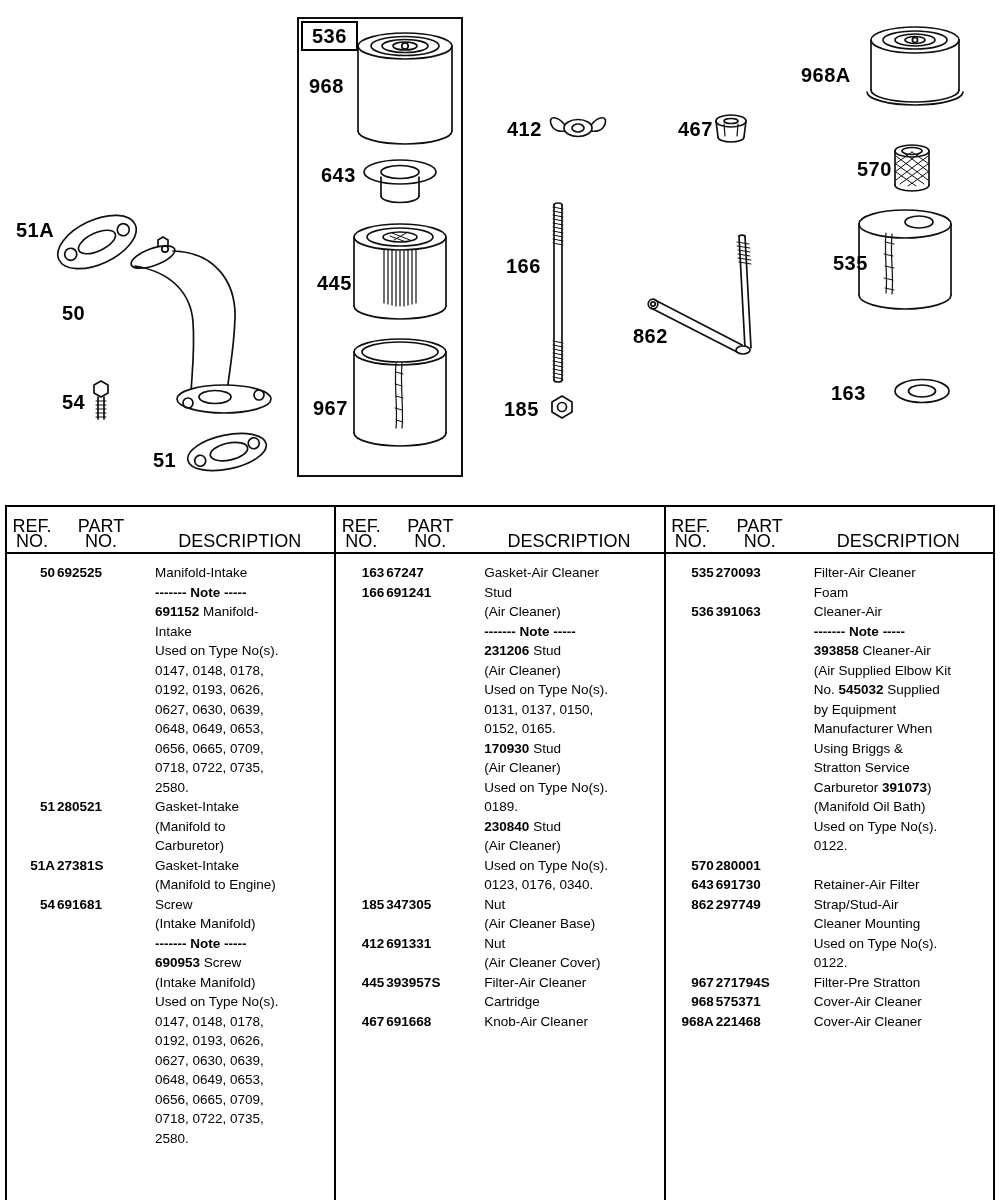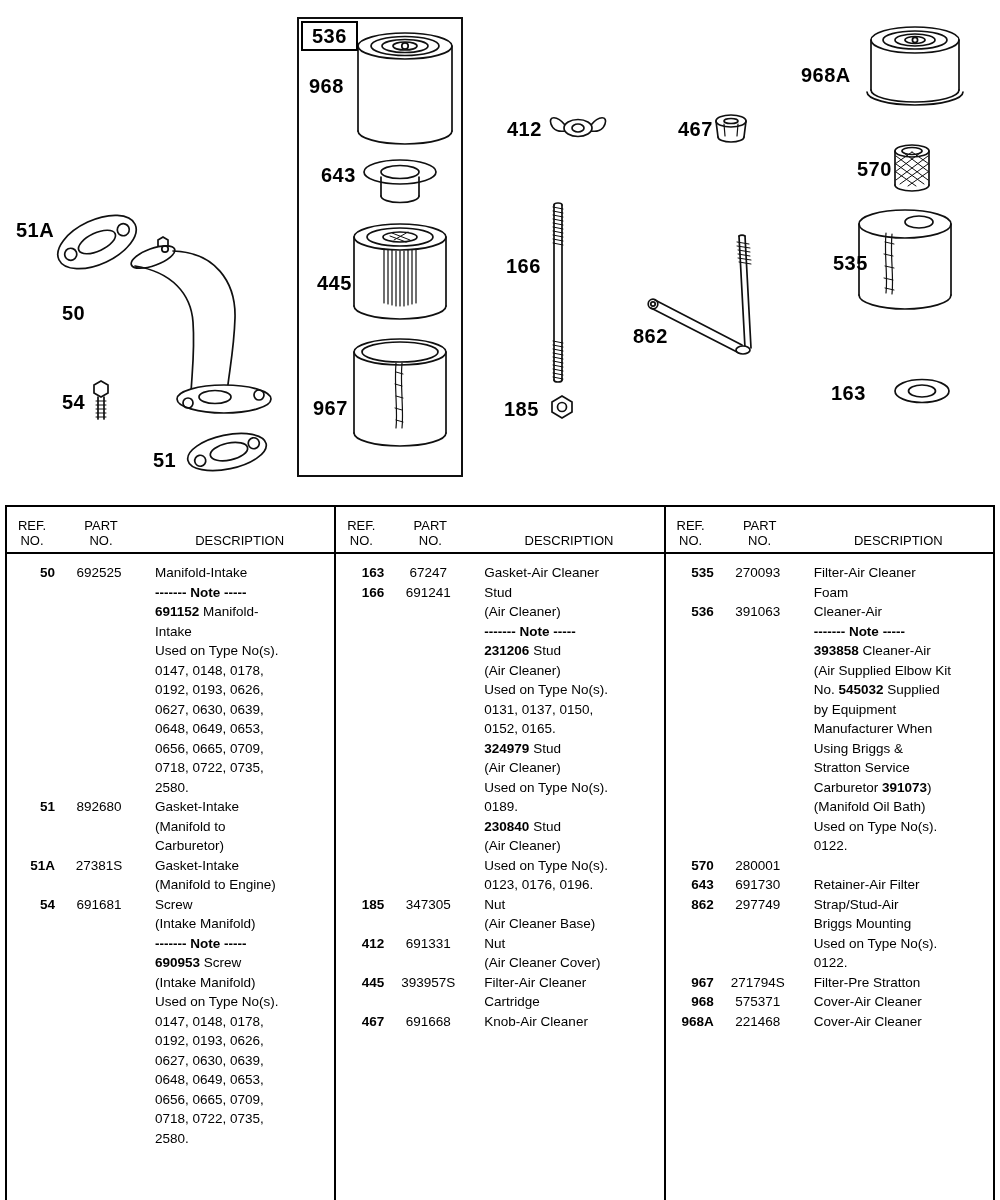--- a/index.html
+++ b/index.html
@@ -11,26 +11,26 @@
   .part-label{position:absolute;font-weight:bold;font-size:20px;line-height:24px;
               letter-spacing:.5px;white-space:nowrap;}
   .part-label.boxed{border:2.5px solid #000;padding:1px 9px;background:#fff;}
   
   .parts-table{position:absolute;left:5px;right:5px;top:505px;bottom:0;
                border:2px solid #000;border-bottom:none;display:flex;background:#fff;}
   .pcol{flex:1 1 0;min-width:0;display:flex;flex-direction:column;}
   .pcol:not(:last-child){border-right:2px solid #000;}
   .thead{display:grid;grid-template-columns:50px 88px 1fr;align-items:end;
          height:41px;padding-bottom:4px;border-bottom:2px solid #000;
-         font-size:13px;line-height:14.5px;text-align:center;}
+         font-size:18px;line-height:14.5px;text-align:center;}
   .th{white-space:pre-line;}
   .tbody{padding-top:9px;font-size:13.5px;line-height:19.5px;}
   .entry{display:grid;grid-template-columns:50px 88px 1fr;align-items:start;}
   .entry .ref{text-align:right;font-weight:bold;padding-right:2px;}
-  .entry .part{text-align:center;font-weight:normal;padding-right:4px;}
+  .entry .part{text-align:left;font-weight:bold;padding-right:4px;}
   .entry .desc{padding-left:10px;padding-right:4px;}
   .dline{min-height:19.5px;}
   svg *{vector-effect:non-scaling-stroke;}
 </style>
 </head>
 <body>
 
 <div class="page">
 
   <div class="diagram-area">
@@ -235,21 +235,21 @@
               <div class="dline">0192, 0193, 0626,</div>
               <div class="dline">0627, 0630, 0639,</div>
               <div class="dline">0648, 0649, 0653,</div>
               <div class="dline">0656, 0665, 0709,</div>
               <div class="dline">0718, 0722, 0735,</div>
               <div class="dline">2580.</div>
             </div>
           </div>
           <div class="entry">
             <div class="ref">51</div>
-            <div class="part">892680</div>
+            <div class="part">280521</div>
             <div class="desc">
               <div class="dline">Gasket-Intake</div>
               <div class="dline">(Manifold to</div>
               <div class="dline">Carburetor)</div>
             </div>
           </div>
           <div class="entry">
             <div class="ref">51A</div>
             <div class="part">27381S</div>
             <div class="desc">
@@ -299,28 +299,28 @@
             <div class="part">691241</div>
             <div class="desc">
               <div class="dline">Stud</div>
               <div class="dline">(Air Cleaner)</div>
               <div class="dline"><b>------- Note -----</b></div>
               <div class="dline"><b>231206</b> Stud</div>
               <div class="dline">(Air Cleaner)</div>
               <div class="dline">Used on Type No(s).</div>
               <div class="dline">0131, 0137, 0150,</div>
               <div class="dline">0152, 0165.</div>
-              <div class="dline"><b>324979</b> Stud</div>
+              <div class="dline"><b>170930</b> Stud</div>
               <div class="dline">(Air Cleaner)</div>
               <div class="dline">Used on Type No(s).</div>
               <div class="dline">0189.</div>
               <div class="dline"><b>230840</b> Stud</div>
               <div class="dline">(Air Cleaner)</div>
               <div class="dline">Used on Type No(s).</div>
-              <div class="dline">0123, 0176, 0196.</div>
+              <div class="dline">0123, 0176, 0340.</div>
             </div>
           </div>
           <div class="entry">
             <div class="ref">185</div>
             <div class="part">347305</div>
             <div class="desc">
               <div class="dline">Nut</div>
               <div class="dline">(Air Cleaner Base)</div>
             </div>
           </div>
@@ -394,21 +394,21 @@
             <div class="part">691730</div>
             <div class="desc">
               <div class="dline">Retainer-Air Filter</div>
             </div>
           </div>
           <div class="entry">
             <div class="ref">862</div>
             <div class="part">297749</div>
             <div class="desc">
               <div class="dline">Strap/Stud-Air</div>
-              <div class="dline">Briggs Mounting</div>
+              <div class="dline">Cleaner Mounting</div>
               <div class="dline">Used on Type No(s).</div>
               <div class="dline">0122.</div>
             </div>
           </div>
           <div class="entry">
             <div class="ref">967</div>
             <div class="part">271794S</div>
             <div class="desc">
               <div class="dline">Filter-Pre Stratton</div>
             </div>

